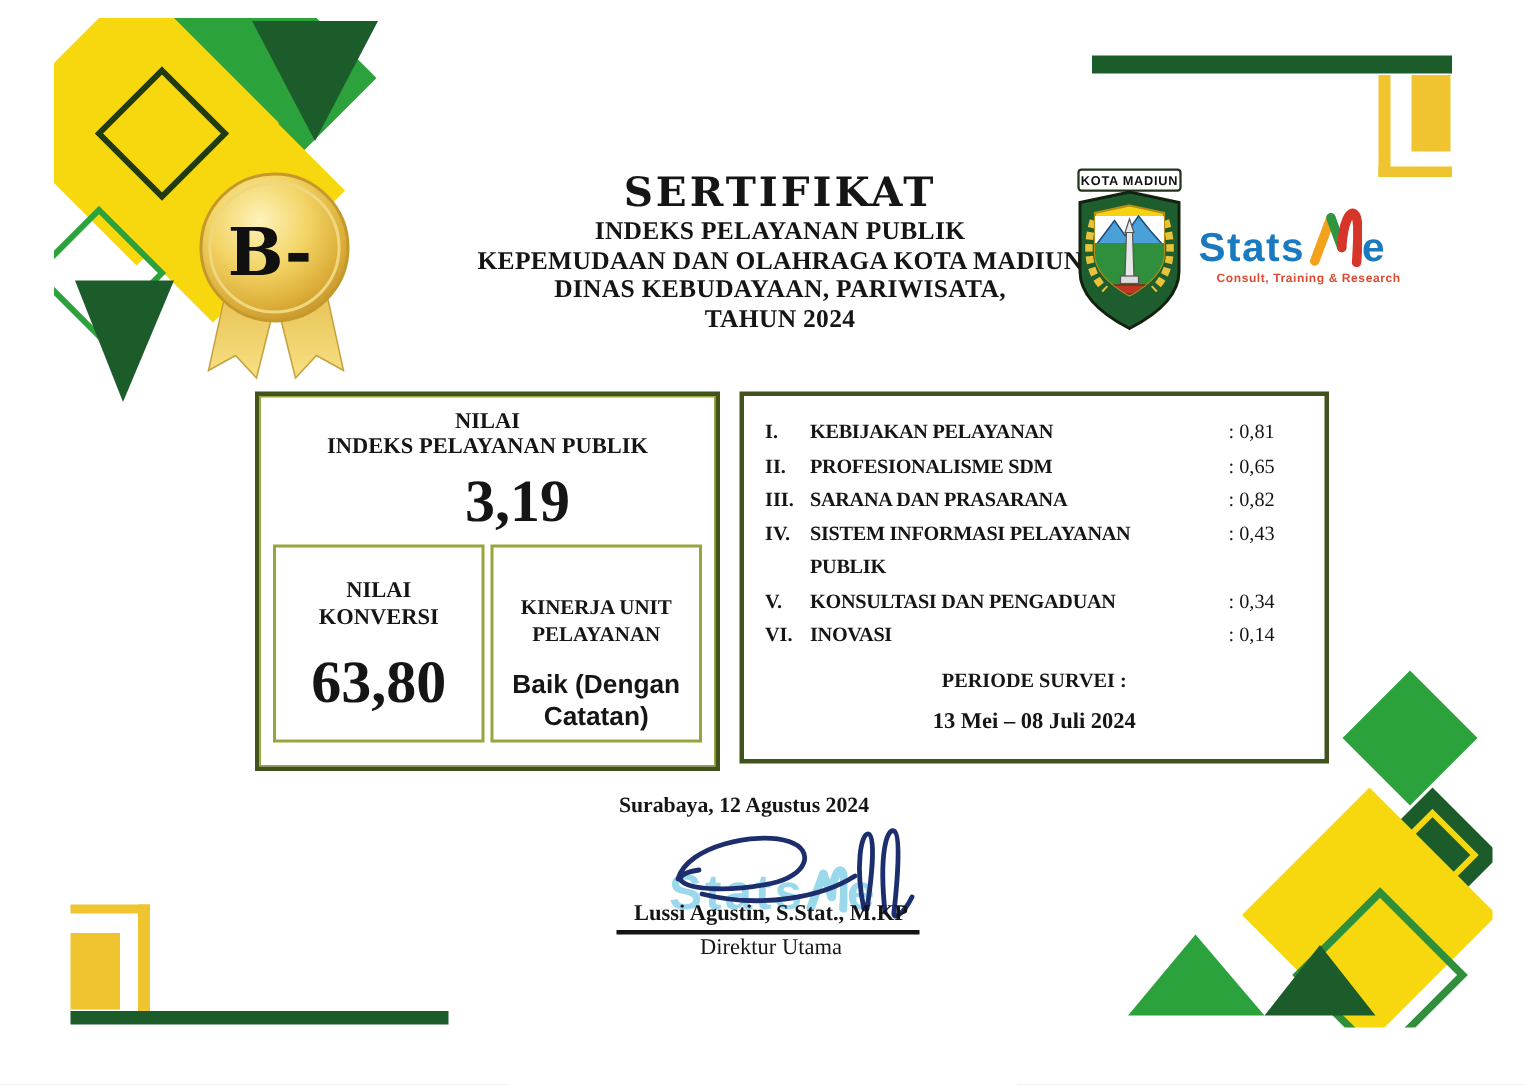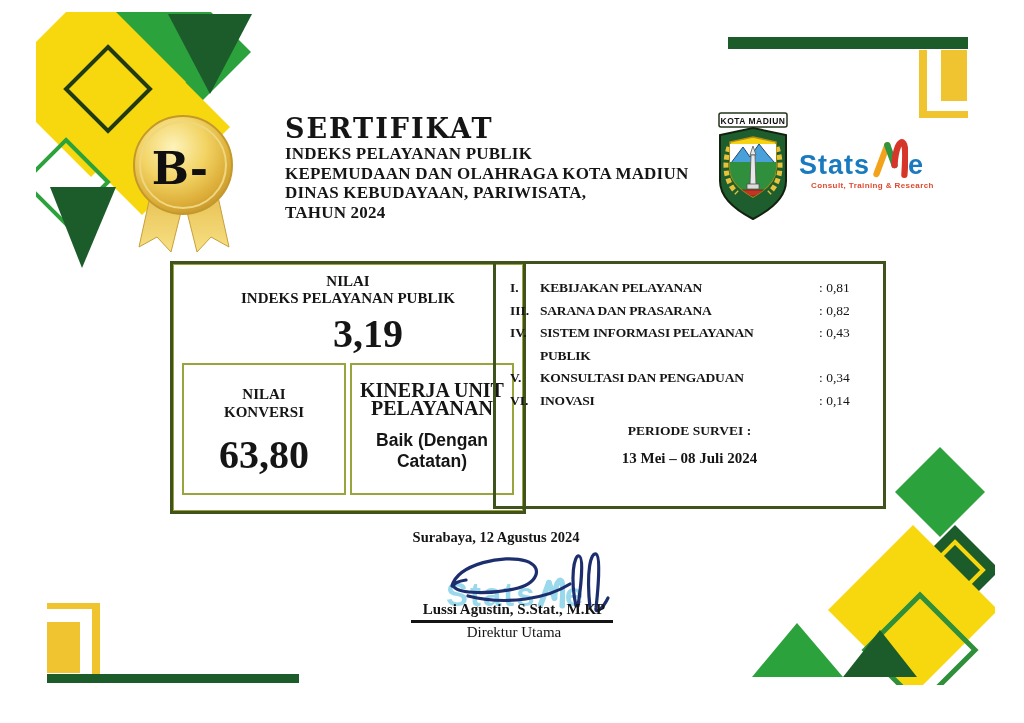--- a/index.html
+++ b/index.html
@@ -5,43 +5,43 @@
   html,body{margin:0;padding:0;background:#e8e8e8;}
   .page{position:relative;width:1024px;height:723px;background:#ffffff;overflow:hidden;
         font-family:"Liberation Serif",serif;color:#151515;}
   .abs{position:absolute;}
   
   .bar{background:#1c5c2a;}
   .l-tr{border-left:8px solid #efc42f;border-bottom:7px solid #efc42f;box-sizing:border-box;}
   .l-bl{border-right:8px solid #efc42f;border-top:6px solid #efc42f;box-sizing:border-box;}
   .yrect{background:#f0c330;}
   
-  .title-block{left:285px;top:114px;width:470px;text-align:left;font-weight:bold;}
+  .title-block{left:285px;top:114px;width:470px;text-align:center;font-weight:bold;}
   .cert-title{font-family:"DejaVu Serif",serif;font-size:27px;letter-spacing:2px;line-height:30px;}
   .cert-number{font-size:14.5px;line-height:20px;}
   .cert-line{font-size:17px;line-height:19.5px;letter-spacing:.2px;}
   
   .medal-grade{left:130px;top:143px;width:100px;text-align:center;
                font-family:"DejaVu Serif",serif;font-weight:bold;font-size:44px;color:#101010;}
   
   .statsme{left:799px;top:133px;width:140px;font-family:"Liberation Sans",sans-serif;}
   .statsme-row{display:flex;align-items:flex-end;}
   .statsme-word{font-weight:bold;font-size:27px;color:#1a7abf;letter-spacing:1px;line-height:27px;}
   .statsme-tagline{font-size:8px;color:#dd4a30;letter-spacing:.4px;margin-top:2px;margin-left:12px;
                    font-weight:bold;}
   
-  .score-box{left:170px;top:261px;width:356px;height:253px;border:3px solid #41531d;
+  .score-box{left:170px;top:261px;width:310px;height:253px;border:3px solid #41531d;
              box-shadow:inset 0 0 0 1px #9aa43c;box-sizing:border-box;text-align:center;}
   .score-title{font-weight:bold;font-size:15px;line-height:17px;margin-top:9px;}
   .score-value{font-weight:bold;font-size:40px;line-height:44px;margin-top:5px;padding-left:40px;}
   .inner-row{position:absolute;left:9px;right:9px;top:99px;bottom:16px;display:flex;gap:4px;}
   .inner-box{flex:1;border:2px solid #9aa43c;box-sizing:border-box;text-align:center;}
   .inner-label{font-weight:bold;font-size:15px;line-height:18px;margin-top:20px;}
   .inner-value{font-weight:bold;font-size:40px;line-height:44px;margin-top:12px;}
-  .inner-label2{font-weight:bold;font-size:20px;line-height:18px;margin-top:16px;}
+  .inner-label2{font-weight:bold;font-size:14px;line-height:18px;margin-top:32px;}
   .inner-value2{font-family:"Liberation Sans",sans-serif;font-weight:bold;font-size:17.5px;
                 line-height:21px;margin-top:13px;}
   .detail-box{left:493px;top:261px;width:393px;height:248px;border:3px solid #41531d;
               box-sizing:border-box;}
   .detail-title{text-align:center;font-weight:bold;font-size:16px;margin-top:14px;letter-spacing:.2px;}
   .detail-list{margin:13px 14px 0 14px;}
   .detail-row{display:flex;line-height:22.5px;}
   .d-num{width:30px;font-weight:bold;font-size:13.5px;}
   .d-label{flex:1;font-weight:bold;font-size:13.5px;letter-spacing:-.2px;}
   .d-value{width:50px;font-weight:normal;font-size:13.5px;margin-left:44px;}
@@ -181,20 +181,25 @@
   </div>
 
   <div class="abs detail-box">
     <div class="detail-list">
       <div class="detail-row">
         <span class="d-num">I.</span>
         <span class="d-label">KEBIJAKAN PELAYANAN</span>
         <span class="d-value">: 0,81</span>
       </div>
       <div class="detail-row">
+        <span class="d-num">II.</span>
+        <span class="d-label">PROFESIONALISME SDM</span>
+        <span class="d-value">: 0,65</span>
+      </div>
+      <div class="detail-row">
         <span class="d-num">III.</span>
         <span class="d-label">SARANA DAN PRASARANA</span>
         <span class="d-value">: 0,82</span>
       </div>
       <div class="detail-row">
         <span class="d-num">IV.</span>
         <span class="d-label">SISTEM INFORMASI PELAYANAN PUBLIK</span>
         <span class="d-value">: 0,43</span>
       </div>
       <div class="detail-row">

